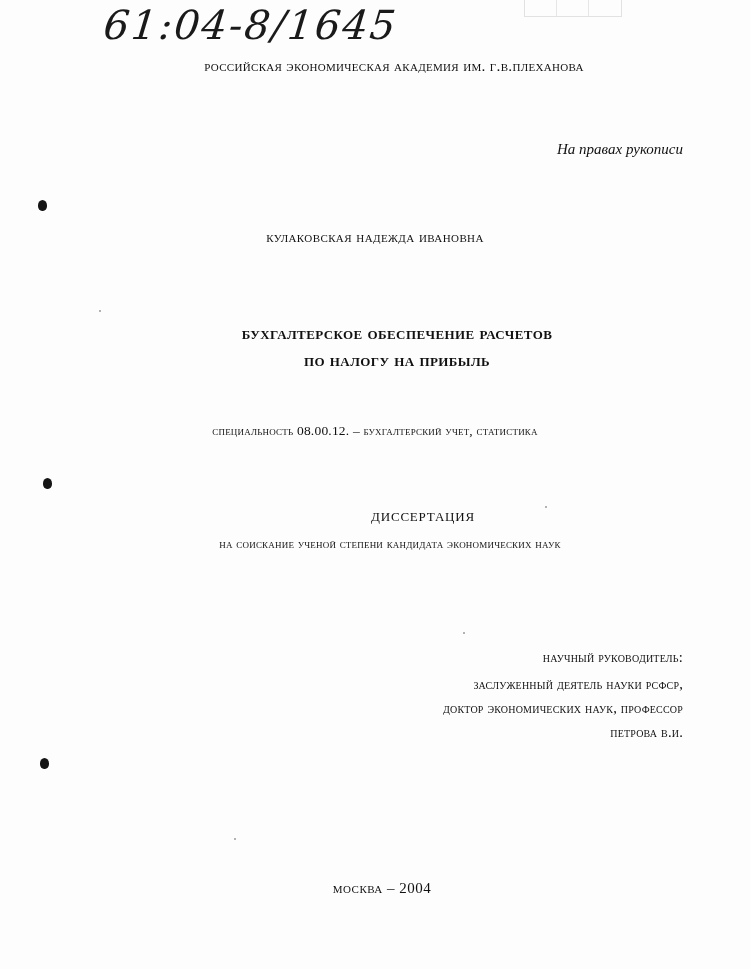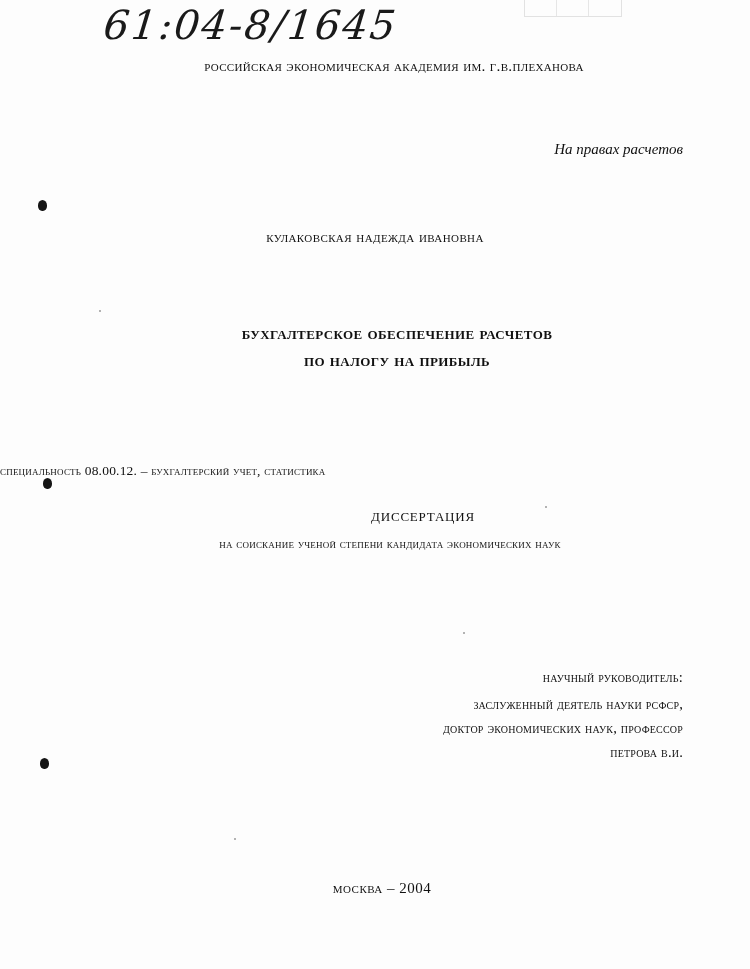--- a/index.html
+++ b/index.html
@@ -141,25 +141,25 @@
     text-transform: lowercase;
     letter-spacing: 0.4px;
     padding-left: 22px;
   }
 
   .specialty {
     position: absolute;
     top: 423px;
     left: 0;
     width: 100%;
+    text-align: center;
     font-size: 13.5px;
     font-variant: small-caps;
     text-transform: lowercase;
     letter-spacing: 0.2px;
-    margin-top: 40px;
   }
 
   .dissertation {
     position: absolute;
     top: 505px;
     left: 0;
     width: 100%;
     text-align: center;
     font-size: 18px;
     font-variant: small-caps;
@@ -188,21 +188,20 @@
     text-align: right;
     font-size: 14.5px;
     line-height: 24px;
     font-variant: small-caps;
     text-transform: lowercase;
     letter-spacing: 0.2px;
   }
   .supervisor .head {
     display: block;
     margin-bottom: 3px;
-    margin-top: 20px;
   }
   .supervisor .line {
     display: block;
   }
 
   .city-year {
     position: absolute;
     top: 880px;
     left: 0;
     width: 100%;
@@ -229,21 +228,21 @@
 
   <div class="speck speck-1"></div>
   <div class="speck speck-2"></div>
   <div class="speck speck-3"></div>
   <div class="speck speck-4"></div>
 
   <div class="content">
 
     <div class="org">Российская экономическая академия им. Г.В.Плеханова</div>
 
-    <div class="manuscript">На правах расчетов</div>
+    <div class="manuscript">На правах рукописи</div>
 
     <div class="author">Кулаковская Надежда Ивановна</div>
 
     <div class="title">
       <span>Бухгалтерское обеспечение расчетов</span><br>
       <span>по налогу на прибыль</span>
     </div>
 
     <div class="specialty">Специальность 08.00.12. – Бухгалтерский учет, статистика</div>
 

